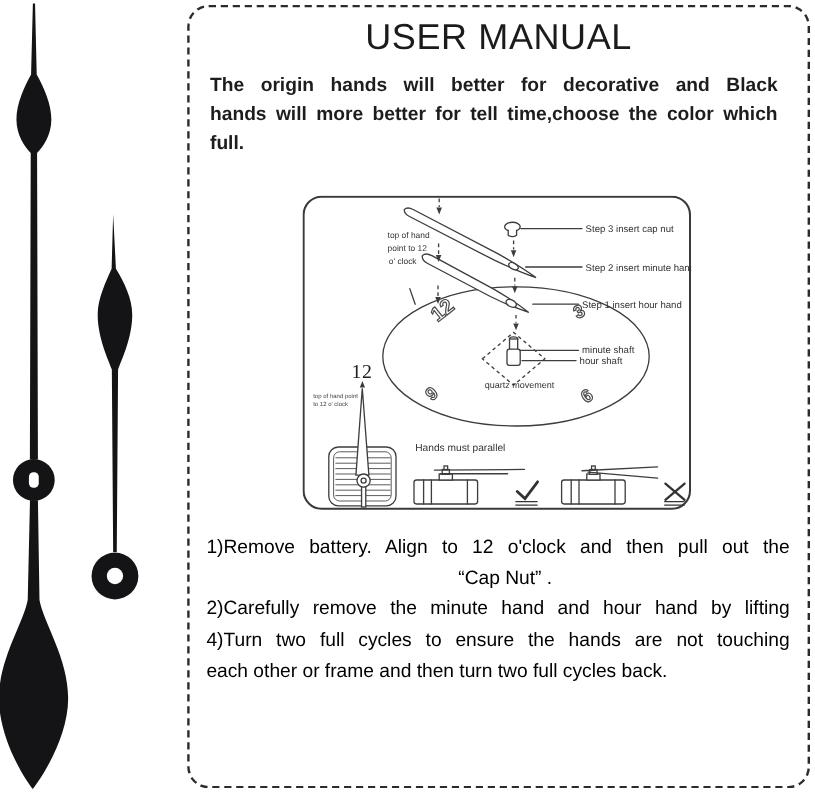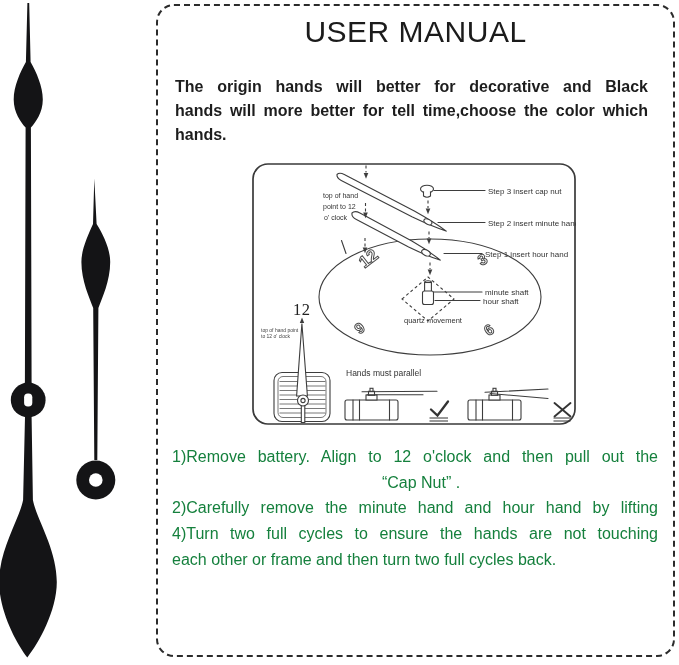--- a/index.html
+++ b/index.html
@@ -16,25 +16,25 @@
     border:2px dashed #2b2b2b;border-radius:18px;box-sizing:border-box;
     background:#fff;
   }
   .title{
     position:absolute;left:156px;top:15px;width:519px;
     text-align:center;font-size:30px;font-weight:400;color:#1b1b1b;
     letter-spacing:.5px;line-height:34px;
   }
   .intro{
     position:absolute;left:175px;top:60px;width:473px;
-    font-size:16px;font-weight:700;color:#1d1d1d;line-height:23.8px;margin-top:15px;
+    font-size:16px;font-weight:700;color:#1d1d1d;line-height:23.8px;
   }
   .instructions{
     position:absolute;left:172px;top:444px;width:486px;
-    font-size:16px;font-weight:400;color:#15803d;line-height:25.7px;
+    font-size:16px;font-weight:400;color:#000000;line-height:25.7px;
   }
   .line{white-space:nowrap;}
   .just{white-space:normal;text-align:justify;text-align-last:justify;}
   .indent{padding-left:12px;text-align:center;}
   .diagram-svg{position:absolute;left:252px;top:163px;}
   
   .st{stroke:#3d3d3d;stroke-width:1.1;fill:none;stroke-linecap:round;}
   .stf{stroke:#3d3d3d;stroke-width:1.1;fill:#fff;}
   .dash{stroke:#3d3d3d;stroke-width:1.1;fill:none;stroke-dasharray:3,2.6;}
   .ah{fill:#3d3d3d;stroke:none;}
@@ -64,21 +64,21 @@
   </g>
 </svg>
 
 <div class="panel"></div>
 
 <div class="title">USER MANUAL</div>
 
 <div class="intro">
   <div class="just">The origin hands will better for decorative and Black</div>
   <div class="just">hands will more better for tell time,choose the color which</div>
-  <div class="line">hands.</div>
+  <div class="line">full.</div>
 </div>
 
 <svg class="diagram-svg" width="324" height="262" viewBox="0 0 324 262">
   <rect x="1" y="1" width="322" height="260" rx="15" fill="#fff" stroke="#3a3a3a" stroke-width="1.7"></rect>
 
   <ellipse class="st" cx="178" cy="134" rx="111" ry="58" stroke-width="1.2"></ellipse>
   <line class="st" x1="89.5" y1="77.5" x2="94" y2="90.5"></line>
   <text class="numeral" transform="translate(120,100) rotate(-38)" text-anchor="middle" font-size="17">12</text>
   <text class="numeral" transform="translate(233,101) rotate(-28)" text-anchor="middle" font-size="15">3</text>
   <text class="numeral" transform="translate(111,169) rotate(-40)" text-anchor="middle" font-size="15">9</text>

